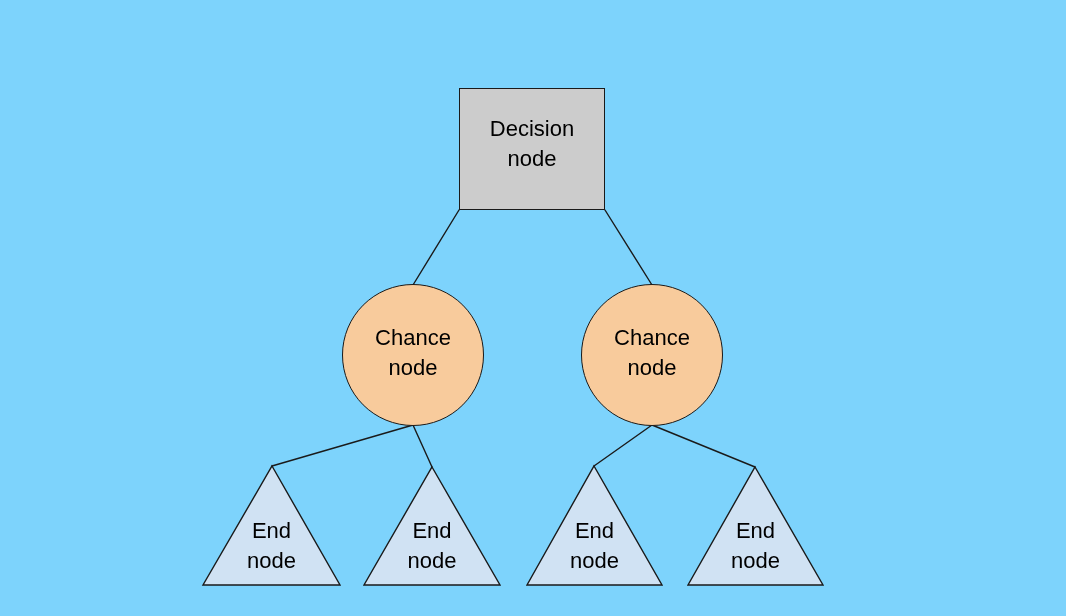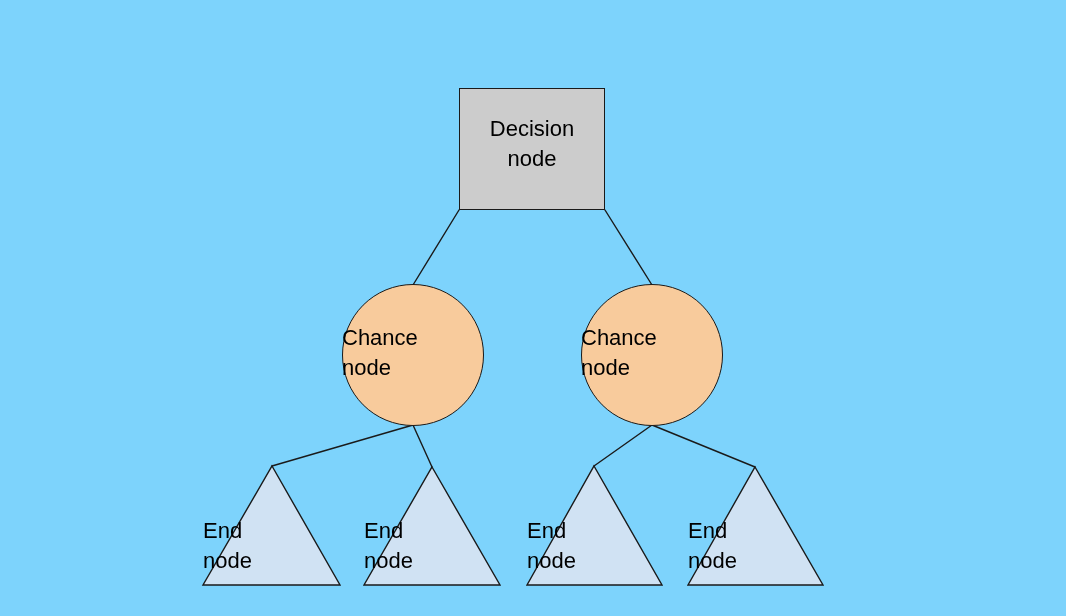--- a/index.html
+++ b/index.html
@@ -36,20 +36,21 @@
   .node {
     position: absolute;
   }
   .node-label {
     position: absolute;
     font-family: "Liberation Sans", sans-serif;
     font-size: 22px;
     line-height: 30px;
     color: #000000;
     white-space: pre-line;
+    text-align: center;
   }
 
   
   .decision-shape {
     position: absolute;
     box-sizing: border-box;
     border: 1.4px solid #1a1a1a;
   }
   .decision-label {
     left: 0;

